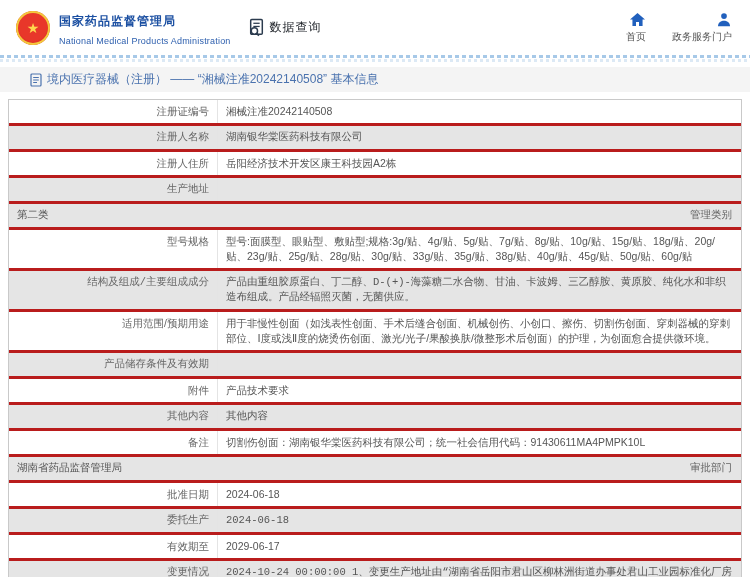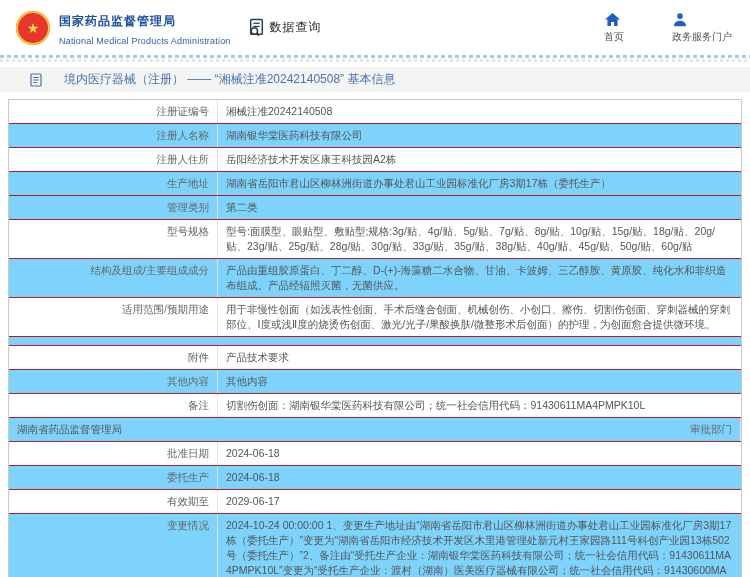--- a/index.html
+++ b/index.html
@@ -16,35 +16,35 @@
     display:flex;align-items:center;justify-content:center;
     color:#ffd64d;font-size:14px;line-height:1;
   }
   .title-block{margin-left:9px;}
   .title-cn{font-size:12px;font-weight:bold;color:#1c50a2;letter-spacing:1px;line-height:22px;}
   .title-en{font-size:9px;color:#2d5fae;margin-top:4px;letter-spacing:0.2px;}
   .data-search{display:flex;align-items:center;margin-left:16px;cursor:pointer;}
   .data-search svg{margin-right:4px;display:block;}
   .data-search-label{font-size:12px;color:#21252b;font-weight:500;letter-spacing:1px;}
   .header-nav{margin-left:auto;display:flex;gap:26px;}
-  .nav-item{display:flex;flex-direction:column;align-items:flex-start;cursor:pointer;min-width:42px;}
+  .nav-item{display:flex;flex-direction:column;align-items:flex-end;cursor:pointer;min-width:42px;}
   .nav-item svg{display:block;}
   .nav-label{font-size:10px;color:#555;margin-top:3px;white-space:nowrap;}
   
   .sep-a{height:3px;background:repeating-linear-gradient(90deg,#a7c9e8 0 4px,#ffffff 4px 7px);}
   .sep-b{height:3px;margin-top:1px;background:repeating-linear-gradient(90deg,#dce9f5 0 3px,#ffffff 3px 6px);}
   
-  .breadcrumb{margin-top:5px;height:25px;background:#f4f4f4;display:flex;align-items:center;padding-left:30px;gap:17px;}
+  .breadcrumb{margin-top:5px;height:25px;background:#f4f4f4;display:flex;align-items:center;padding-left:30px;}
   .breadcrumb svg{margin-right:5px;display:block;}
   .breadcrumb-text{font-size:12px;color:#4a72ae;}
   
   .table{margin:7px 8px 0;border:1px solid #c9c9c9;font-size:10.5px;line-height:15px;}
-  .row{display:flex;border-bottom:1px solid #b91c1c;background:#fff;}
+  .row{display:flex;border-bottom:3px solid #b91c1c;background:#fff;}
   .row:last-child{border-bottom:none;}
-  .row.alt{background:#7dd3fc;}
+  .row.alt{background:#e5e5e5;font-family:Liberation Mono, monospace;}
   .cell{padding:4px 8px;box-sizing:border-box;}
   .cell.label{width:209px;flex:0 0 209px;text-align:right;color:#666;border-right:1px solid #e4e4e4;}
   .cell.value{flex:1;color:#555;word-break:break-all;}
 </style>
 </head>
 <body>
 
 <div class="header">
   <div class="emblem">★</div>
   <div class="title-block">
@@ -105,45 +105,45 @@
       <div class="cell value">湖南银华棠医药科技有限公司</div>
     </div>
 
     <div class="row">
       <div class="cell label">注册人住所</div>
       <div class="cell value">岳阳经济技术开发区康王科技园A2栋</div>
     </div>
 
     <div class="row alt">
       <div class="cell label">生产地址</div>
-      <div class="cell value">湖南省岳阳市君山区柳林洲街道办事处君山工业园标准化厂房3期17栋（委托生产）</div>
     </div>
 
 
     <div class="row alt">
+      <div class="cell value">第二类</div>
       <div class="cell label">管理类别</div>
-      <div class="cell value">第二类</div>
     </div>
 
     <div class="row">
       <div class="cell label">型号规格</div>
       <div class="cell value">型号:面膜型、眼贴型、敷贴型;规格:3g/贴、4g/贴、5g/贴、7g/贴、8g/贴、10g/贴、15g/贴、18g/贴、20g/贴、23g/贴、25g/贴、28g/贴、30g/贴、33g/贴、35g/贴、38g/贴、40g/贴、45g/贴、50g/贴、60g/贴</div>
     </div>
 
     <div class="row alt">
       <div class="cell label">结构及组成/主要组成成分</div>
       <div class="cell value">产品由重组胶原蛋白、丁二醇、D-(+)-海藻糖二水合物、甘油、卡波姆、三乙醇胺、黄原胶、纯化水和非织造布组成。产品经辐照灭菌，无菌供应。</div>
     </div>
 
     <div class="row">
       <div class="cell label">适用范围/预期用途</div>
       <div class="cell value">用于非慢性创面（如浅表性创面、手术后缝合创面、机械创伤、小创口、擦伤、切割伤创面、穿刺器械的穿刺部位、Ⅰ度或浅Ⅱ度的烧烫伤创面、激光/光子/果酸换肤/微整形术后创面）的护理，为创面愈合提供微环境。</div>
     </div>
 
     <div class="row alt">
+      <div class="cell label">产品储存条件及有效期</div>
       <div class="cell value"></div>
     </div>
 
     <div class="row">
       <div class="cell label">附件</div>
       <div class="cell value">产品技术要求</div>
     </div>
 
     <div class="row alt">
       <div class="cell label">其他内容</div>

